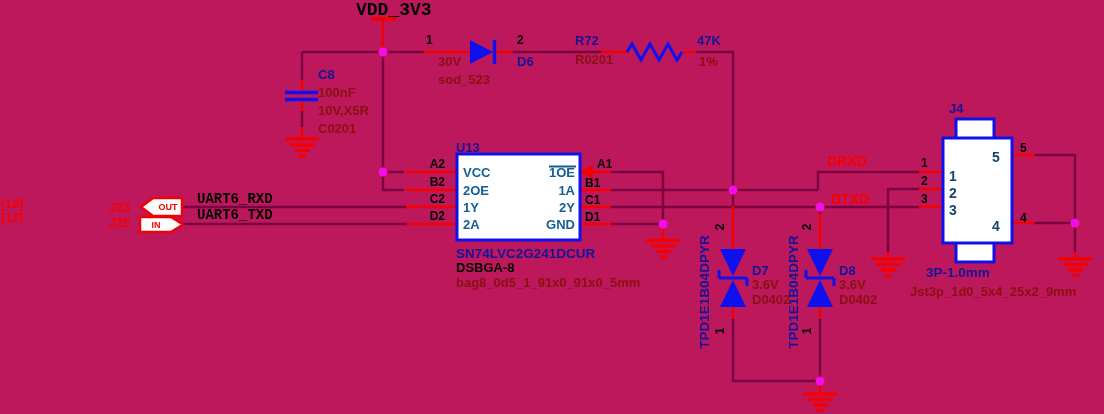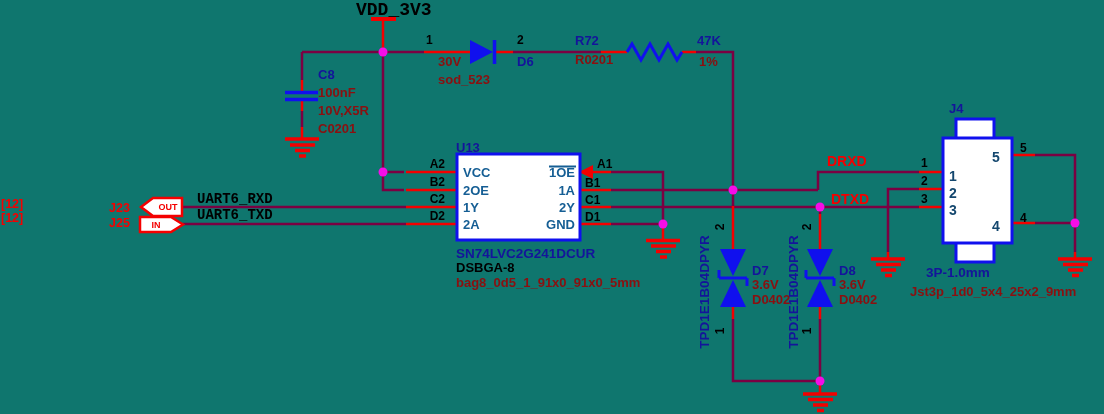--- a/index.html
+++ b/index.html
@@ -1,16 +1,16 @@
 <!DOCTYPE html>
 <html><head>
 <meta charset="utf-8">
 <style>
   html,body{margin:0;padding:0;background:#ffffff;}
-  .canvas{position:relative;width:1104px;height:414px;background:#0f766e;overflow:hidden;
+  .canvas{position:relative;width:1104px;height:414px;background:#be185d;overflow:hidden;
           font-family:"Liberation Sans", sans-serif;}
   svg{position:absolute;left:0;top:0;}
   
   .wire{stroke:#7B0042;stroke-width:2.5;fill:none;}
   .pin{stroke:#F40000;stroke-width:2.5;fill:none;}
   .pinthick{stroke:#F40000;stroke-width:4;fill:none;}
   .gnd{stroke:#F40000;stroke-width:3.5;fill:none;}
   .sym{stroke:#1010EE;stroke-width:3;fill:none;}
   .symfill{fill:#1010EE;stroke:none;}
   .box{stroke:#1010EE;stroke-width:3;fill:#ffffff;}

